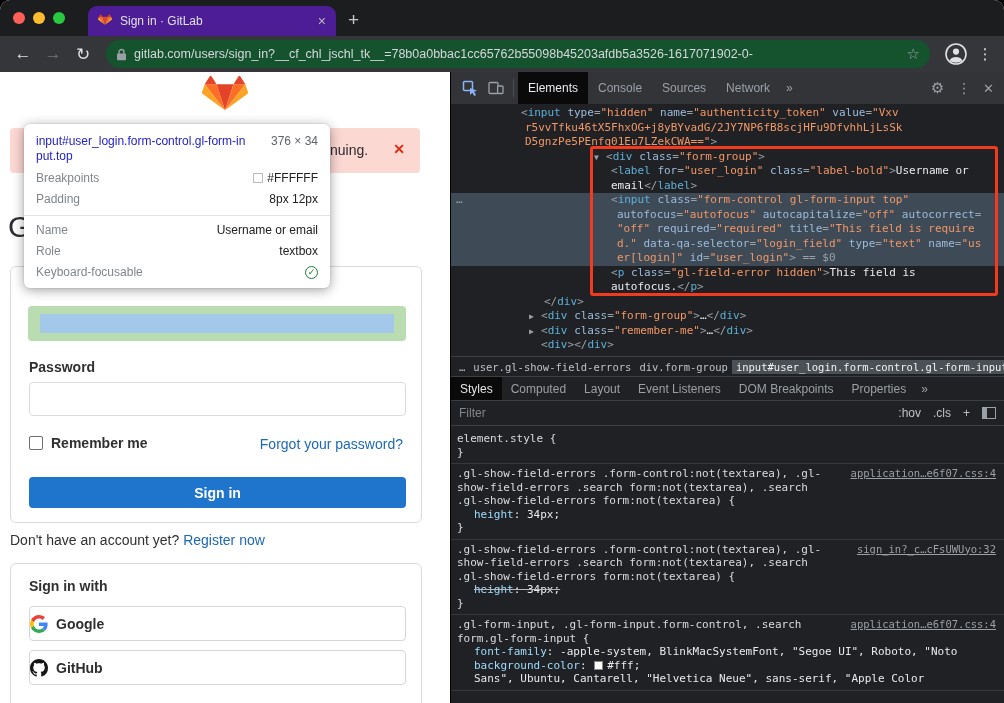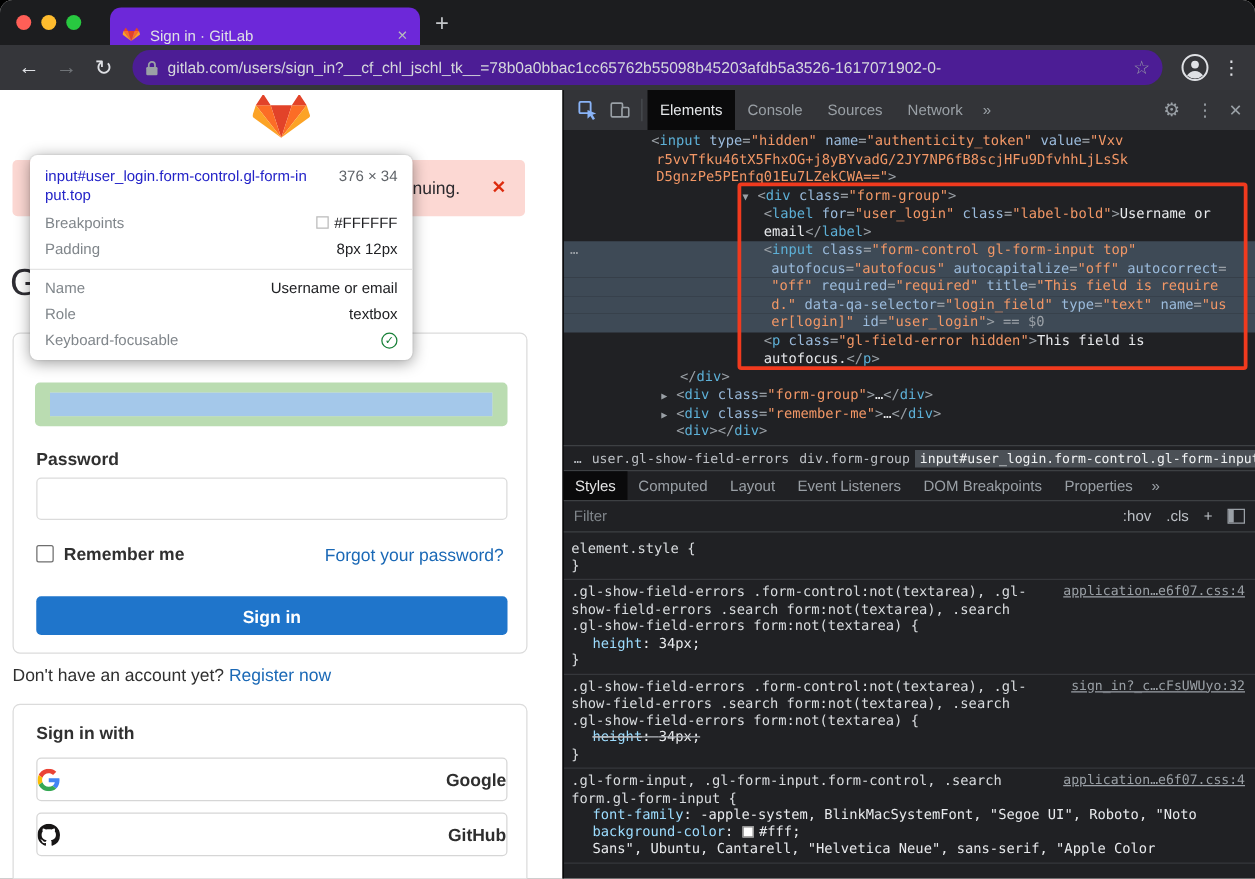--- a/index.html
+++ b/index.html
@@ -2,30 +2,30 @@
 <html style="--signin-button: #1f75cb; --link: #1b69b6; --alert-bg: #fcd8d3; --alert-close: #dd2b0e; --redbox: #f13a1e; --selection: #3e4a56; --value-orange: #f29766; --tag-blue: #5db0d7; --attr-blue: #9bbbdc; --prop-cyan: #9cdcfe;"><head>
 <meta charset="utf-8">
 <style>
   * { margin:0; padding:0; box-sizing:border-box; }
   body { background:#000; font-family:"Liberation Sans", sans-serif; }
   .window { width:1004px; height:703px; overflow:hidden; border-radius:10px 10px 0 0; background:#fff; position:relative; }
 
   
   .titlebar { height:36px; background:#1c1d1f; position:relative; }
   .t-light { position:absolute; top:12px; width:12px; height:12px; border-radius:50%; }
-  .tab { position:absolute; left:88px; top:6px; width:248px; height:30px; background:#6d28d9; border-radius:9px 9px 0 0; display:flex; align-items:flex-end; padding:0 10px; }
+  .tab { position:absolute; left:88px; top:6px; width:248px; height:30px; background:#4c1d95; border-radius:9px 9px 0 0; display:flex; align-items:center; padding:0 10px; }
   .tab-title { color:#dfe1e5; font-size:12px; flex:1; white-space:nowrap; overflow:hidden; text-overflow:ellipsis; margin-left:8px; }
   .tab-close { color:#b6b9bd; font-size:14px; margin-left:6px; cursor:default; }
   .new-tab { position:absolute; left:348px; top:7px; color:#c3c6c9; font-size:19px; line-height:26px; }
 
   
   .toolbar { height:36px; background:#35363a; display:flex; align-items:center; padding:0 10px; gap:4px; }
   .nav-btn { color:#dfe1e5; font-size:17px; width:26px; text-align:center; }
   .nav-btn.dim { color:#707478; }
-  .urlbar { flex:1; height:28px; background:#4c1d95; border-radius:14px; display:flex; align-items:center; padding:12px 10px; margin:0 6px; min-width:0; }
+  .urlbar { flex:1; height:28px; background:#14532d; border-radius:14px; display:flex; align-items:center; padding:12px 10px; margin:0 6px; min-width:0; }
   .url-text { color:#d5d8dc; font-size:12.5px; white-space:nowrap; overflow:hidden; flex:1; margin-left:7px; }
   .star { color:#9aa0a6; font-size:15px; margin-left:6px; }
   .avatar { width:24px; height:24px; margin:0 4px; }
   .kebab { color:#dfe1e5; font-size:15px; width:18px; text-align:center; }
 
   .content { display:flex; height:631px; }
 
   
   .page { width:450px; background:#fff; position:relative; overflow:hidden; }
   .logo { position:absolute; top:4px; left:50%; transform:translateX(-50%); }
@@ -54,21 +54,21 @@
   .checkbox { width:14px; height:14px; border:1px solid #6e6e6e; border-radius:2px; background:#fff; }
   .remember-label { margin-left:8px; font-size:14px; font-weight:700; color:#303030; }
   .forgot { position:absolute; right:18px; top:169px; font-size:14px; color:var(--link,#1b69b6); }
   .signin-btn { position:absolute; left:18px; top:210px; width:377px; height:31px; background:var(--signin-button,#1f75cb); border-radius:4px; color:#fff; font-size:14px; font-weight:600; display:flex; align-items:center; justify-content:center; }
 
   .register { position:absolute; left:10px; top:460px; font-size:14px; color:#303030; }
   .register a, .link { color:var(--link,#1b69b6); text-decoration:none; }
 
   .oauth-card { position:absolute; left:10px; top:491px; width:412px; height:170px; border:1px solid #dbdbdb; border-radius:6px; background:#fff; }
   .oauth-title { position:absolute; left:18px; top:14px; font-size:14px; font-weight:700; color:#303030; }
-  .oauth-btn { position:absolute; left:18px; width:377px; height:35px; border:1px solid #d6d6d6; border-radius:4px; background:#fff; display:flex; align-items:center; justify-content:space-between; gap:8px; font-size:14px; font-weight:600; color:#2e2e2e; }
+  .oauth-btn { position:absolute; left:18px; width:377px; height:35px; border:1px solid #d6d6d6; border-radius:4px; background:#fff; display:flex; align-items:center; justify-content:flex-start; gap:8px; font-size:14px; font-weight:600; color:#2e2e2e; }
   .oauth-google { top:42px; } .oauth-github { top:86px; }
 
   
   .devtools { width:554px; background:#202124; position:relative; border-left:1px solid #000; color:#e8eaed; }
   .dt-toolbar { height:32px; background:#333438; display:flex; align-items:center; padding-left:6px; }
   .dt-iconbtn { width:26px; height:32px; display:flex; align-items:center; justify-content:center; }
   .dt-sep { width:1px; height:18px; background:#4a4d51; margin:0 4px; }
   .dt-tab { padding:0 10px; height:32px; line-height:32px; font-size:12px; color:#9aa0a6; }
   .dt-tab.active { background:#0a0a0b; color:#e8eaed; }
   .dt-more { color:#9aa0a6; font-size:12px; padding:0 6px; }

